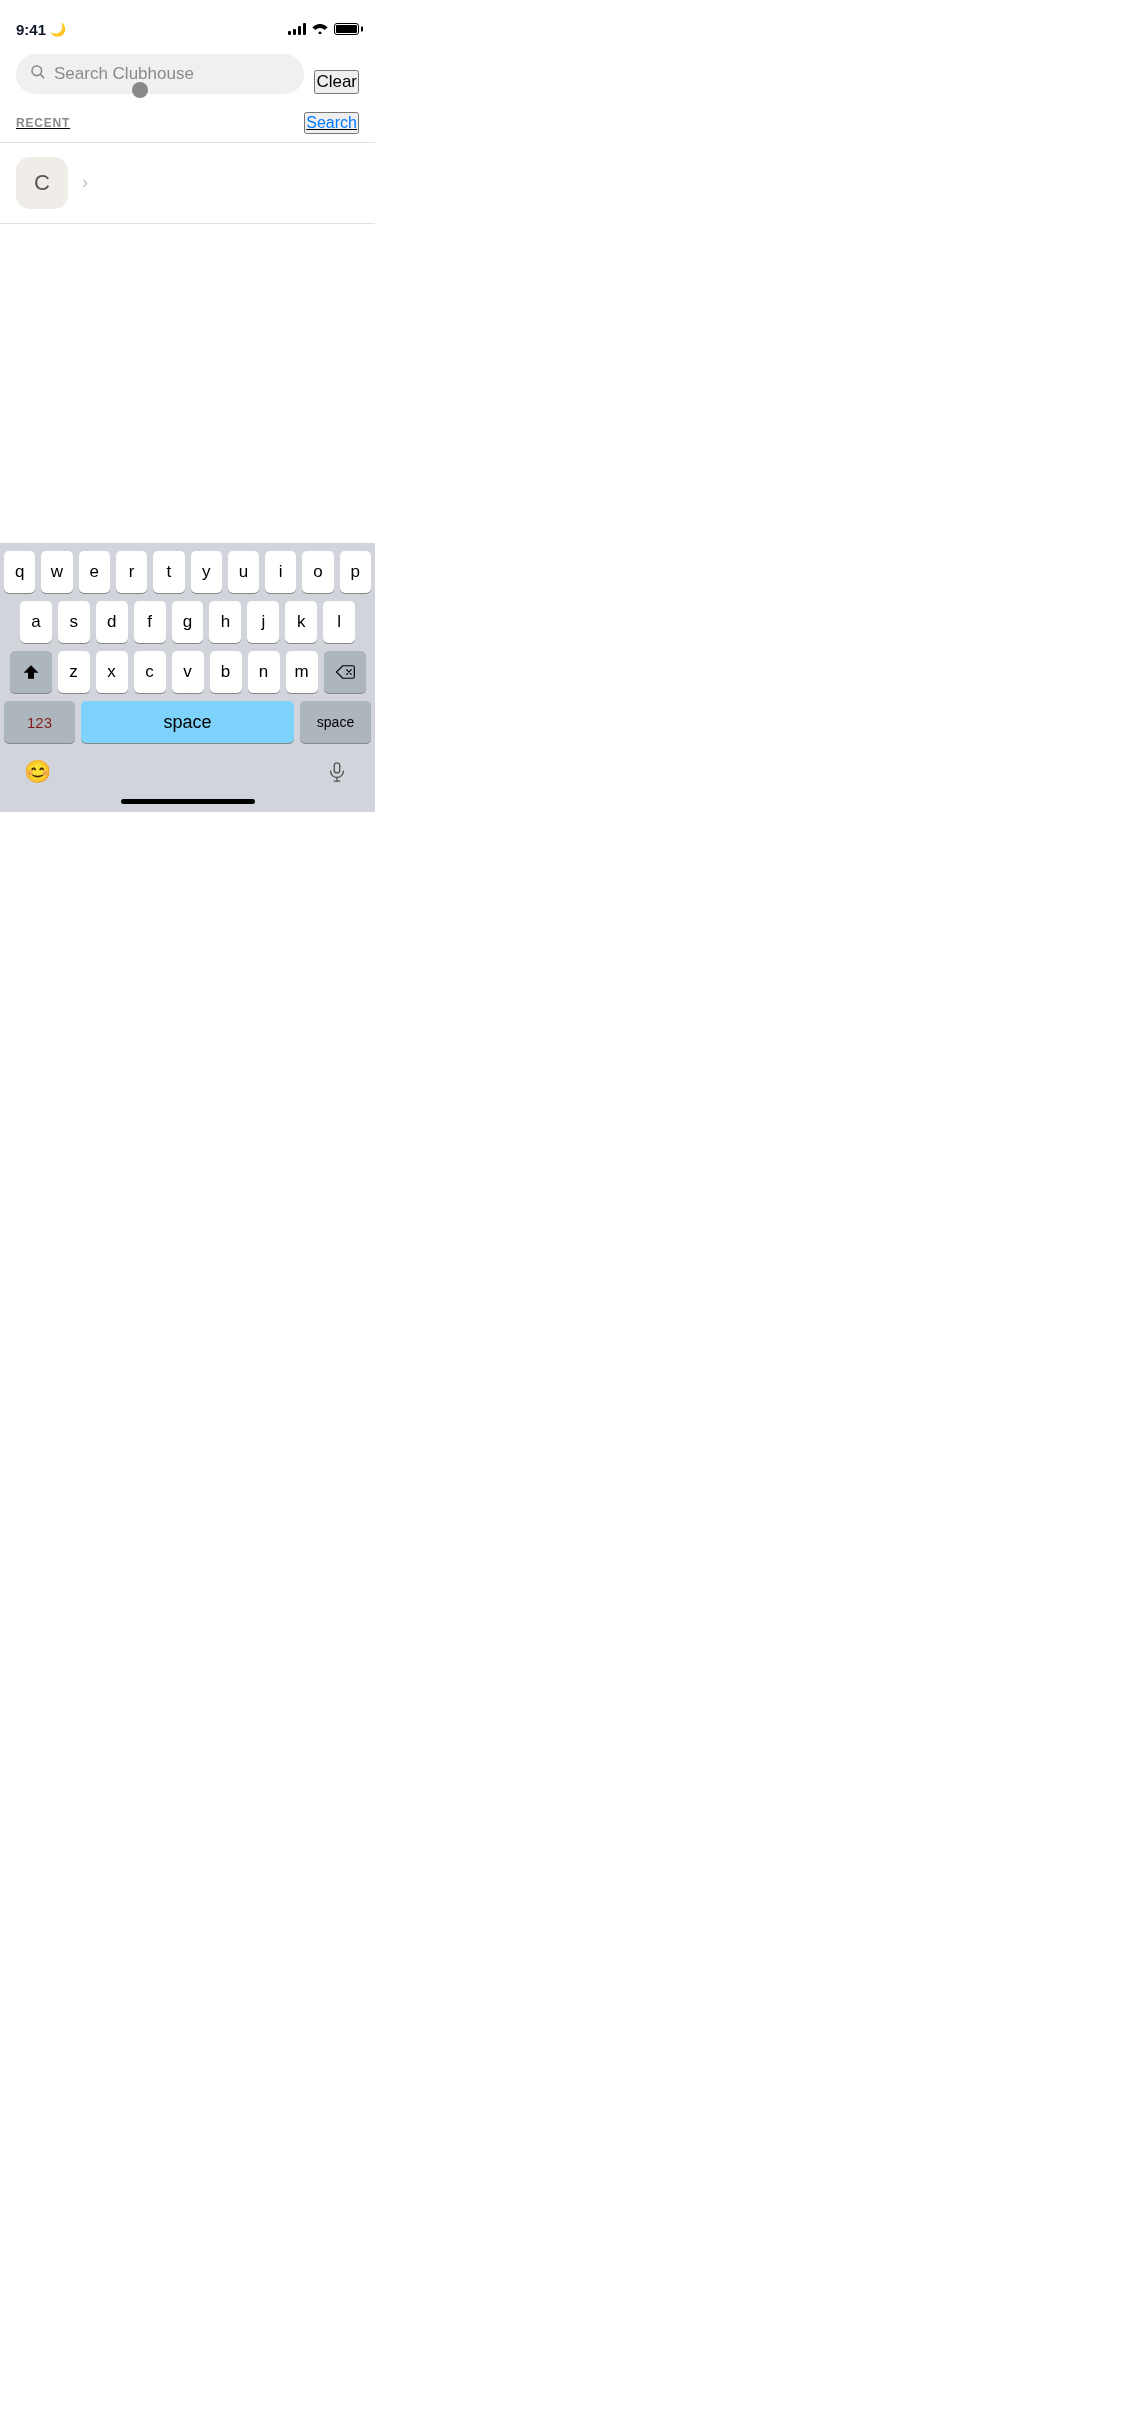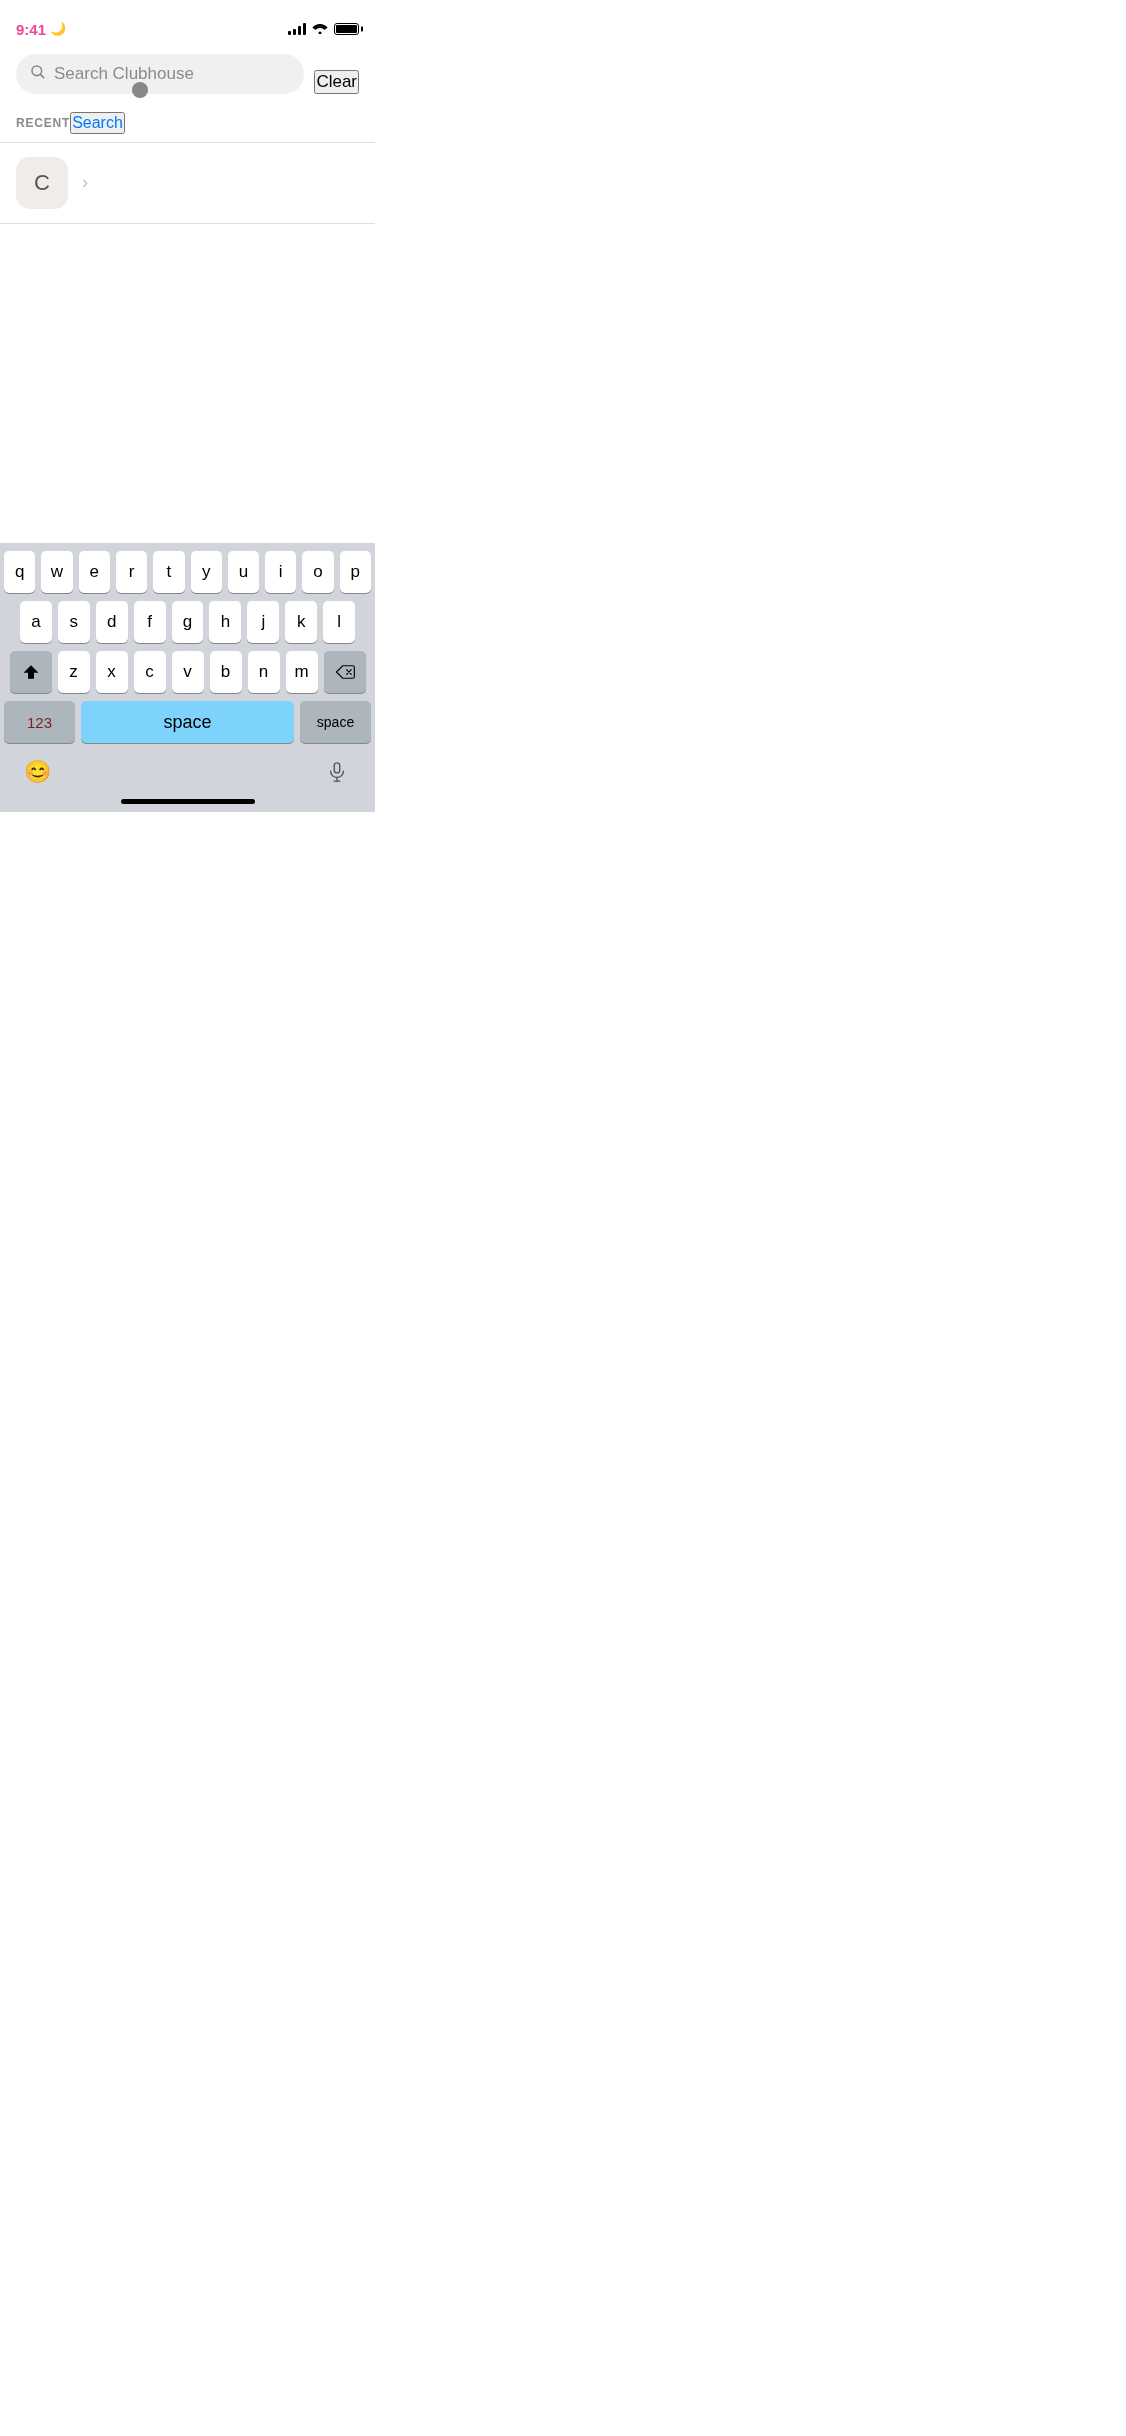--- a/index.html
+++ b/index.html
@@ -18,23 +18,23 @@
     .status-bar {
       display: flex;
       justify-content: space-between;
       align-items: center;
       padding: 14px 16px 0 16px;
       height: 44px;
     }
     .status-time {
       font-size: 15px;
       font-weight: 600;
-      color: #ec4899;
-      display: flex;
-      align-items: flex-start;
+      color: #0f172a;
+      display: flex;
+      align-items: center;
       gap: 4px;
     }
     .status-icons {
       display: flex;
       align-items: center;
       gap: 6px;
     }
     .signal-bars {
       display: flex;
       align-items: flex-end;
@@ -121,23 +121,24 @@
       background: #888;
       border-radius: 50%;
       position: absolute;
       top: 82px;
       left: 132px;
     }
 
     
     .recent-header {
       display: flex;
-      justify-content: flex-start;
+      justify-content: space-between;
       align-items: center;
       padding: 8px 16px 8px 16px;
+      text-decoration: underline;
     }
     .recent-label {
       font-size: 12px;
       font-weight: 600;
       color: #8a8a8e;
       letter-spacing: 0.8px;
       text-transform: uppercase;
     }
     .clear-btn {
       font-size: 16px;

